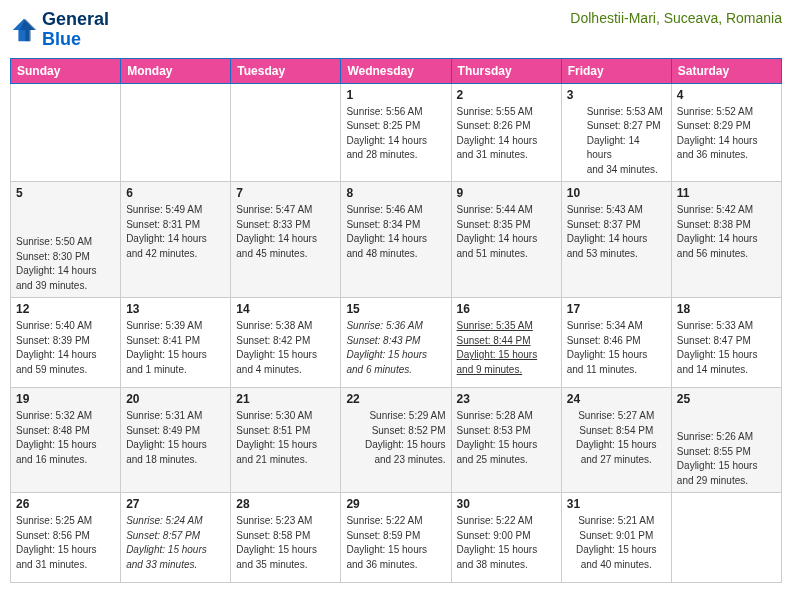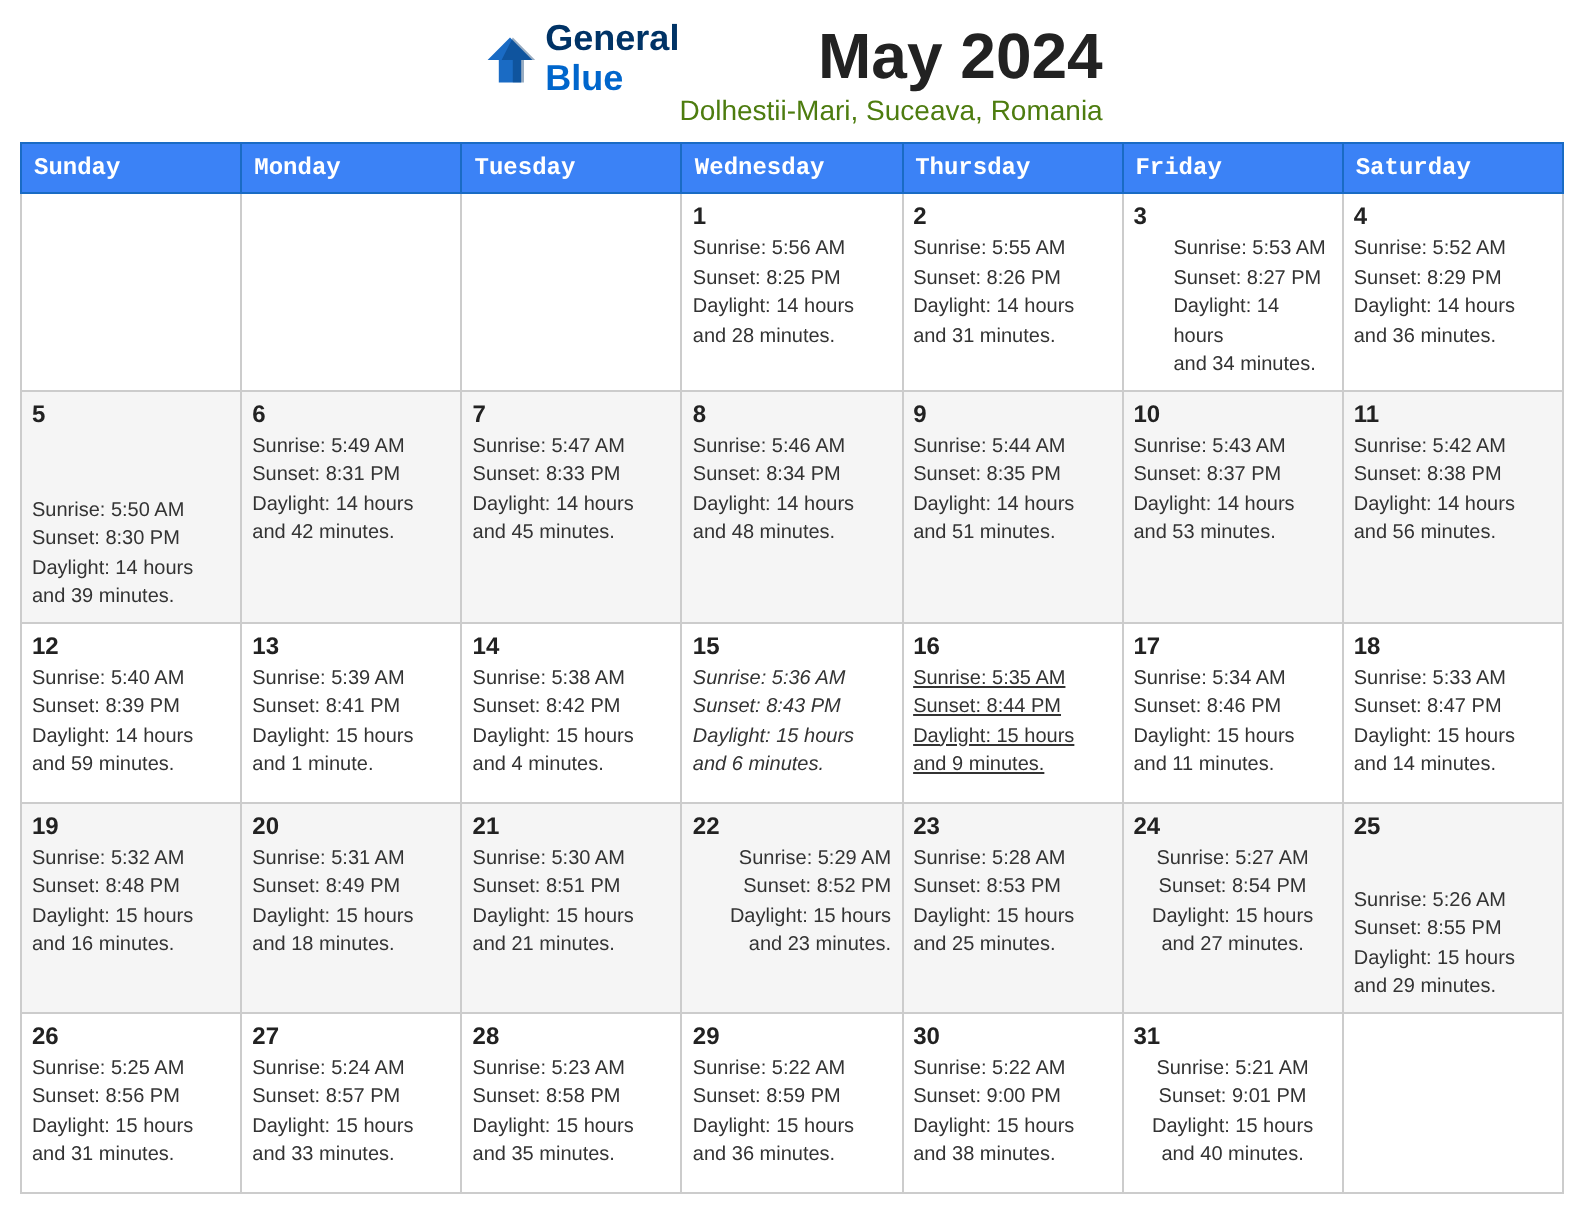--- a/index.html
+++ b/index.html
@@ -5,21 +5,21 @@
     * { box-sizing: border-box; margin: 0; padding: 0; }
     body {
       font-family: Arial, sans-serif;
       background: #fff;
       width: 792px;
       min-height: 612px;
       padding: 10px;
     }
     .header {
       display: flex;
-      justify-content: center;
+      justify-content: space-between;
       align-items: flex-start;
       margin-bottom: 8px;
     }
     .logo {
       display: flex;
       align-items: center;
       gap: 4px;
     }
     .logo-text {
       font-size: 18px;
@@ -45,27 +45,26 @@
     .location {
       font-size: 14px;
       color: #4d7c0f;
     }
     table {
       width: 100%;
       border-collapse: collapse;
       font-size: 10.5px;
     }
     thead th {
-      background: #3b82f6;
+      background: #ec4899;
       color: #fff;
       text-align: left;
       padding: 5px 6px;
       font-size: 12px;
       border: 1px solid #1a6bc4;
-      font-family: Liberation Mono, monospace;
     }
     tbody td {
       border: 1px solid #ccc;
       vertical-align: top;
       padding: 4px 5px;
       width: calc(100%/7);
       min-height: 80px;
       height: 90px;
       color: #222;
       background: #fff;
@@ -95,21 +94,20 @@
       <rect x="0" y="0" width="40" height="40" fill="none"></rect>
       <polygon points="20,4 36,20 28,20 28,36 12,36 12,20 4,20" fill="#1a6bc4"></polygon>
       <polygon points="22,4 38,20 30,20 30,36 22,36 22,20 14,20" fill="#003366" opacity="0.4"></polygon>
     </svg>
     <div class="logo-text">
       <div>General</div>
       <div><span>Blue</span></div>
     </div>
   </div>
   <div class="title-block">
-    <div class="month-title">May 2024</div>
     <div class="location">Dolhestii-Mari, Suceava, Romania</div>
   </div>
 </div>
 
 <table>
   <thead>
     <tr>
     <th>Sunday</th>
         <th>Monday</th>
         <th>Tuesday</th>
@@ -309,21 +307,21 @@
       <tr>
         <td>
           <span class="day-num">26</span>
           <div class="day-info" style="white-space: pre-line;">Sunrise: 5:25 AM
 Sunset: 8:56 PM
 Daylight: 15 hours
 and 31 minutes.</div>
         </td>
         <td>
           <span class="day-num">27</span>
-          <div class="day-info" style="white-space: pre-line;">Sunrise: 5:24 AM
+          <div class="day-info" style="white-space: pre-line; font-style: italic;">Sunrise: 5:24 AM
 Sunset: 8:57 PM
 Daylight: 15 hours
 and 33 minutes.</div>
         </td>
         <td>
           <span class="day-num">28</span>
           <div class="day-info" style="white-space: pre-line;">Sunrise: 5:23 AM
 Sunset: 8:58 PM
 Daylight: 15 hours
 and 35 minutes.</div>

